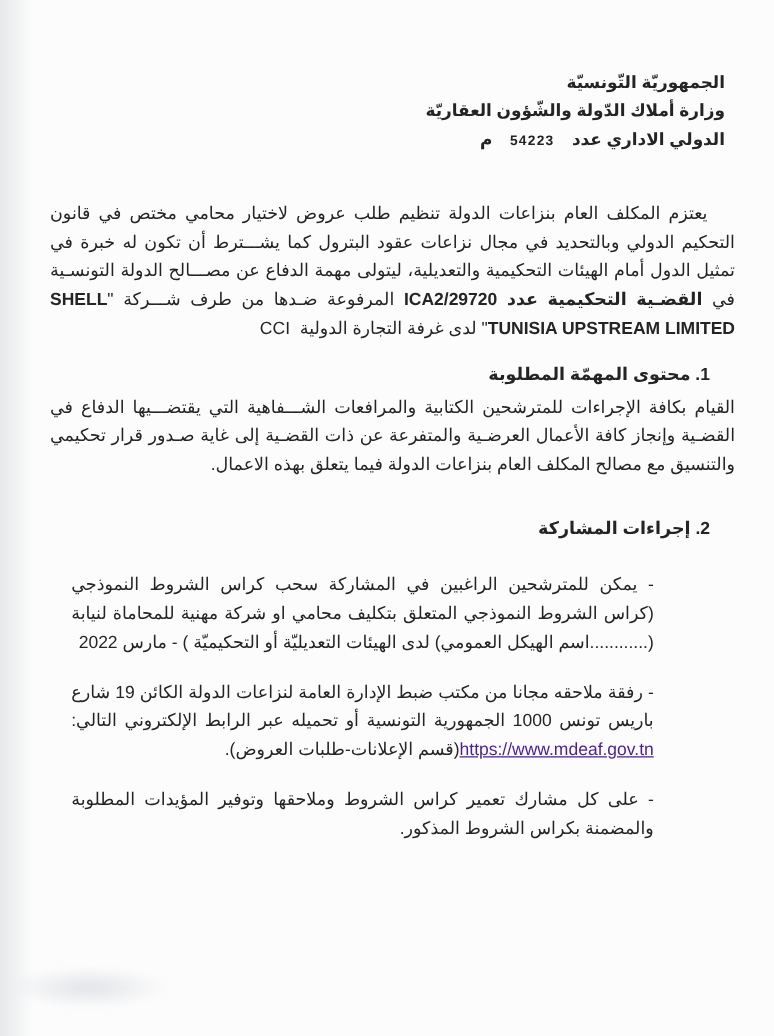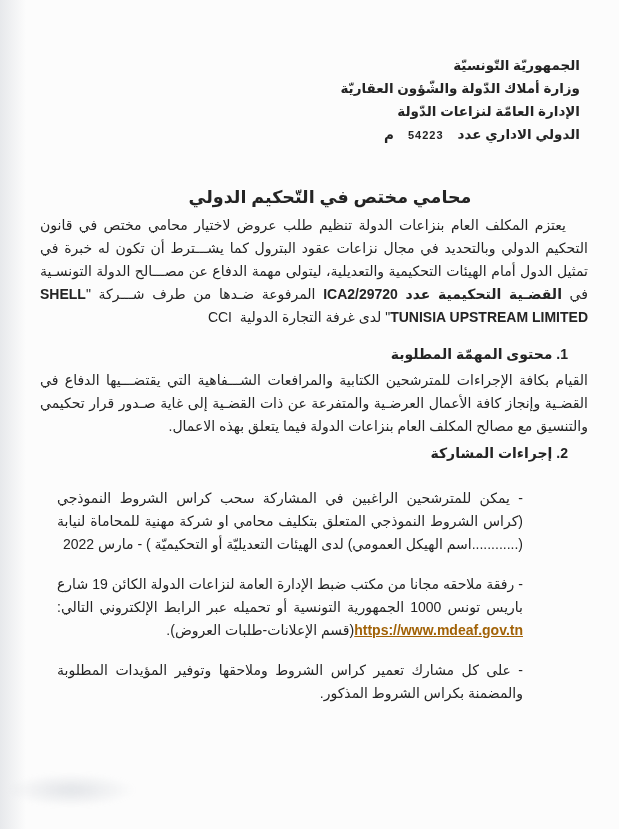--- a/index.html
+++ b/index.html
@@ -64,56 +64,54 @@
   }
   .intro { text-indent:22px; }
 
   .section-heading {
     font-size:14px;
     font-weight:bold;
     line-height:23px;
     text-align:right;
     margin:14px 20px 3px 0;
   }
-  .section-heading.second { margin-top:4px; margin-bottom:0; }
+  .section-heading.second { margin-top:28px; margin-bottom:0; }
 
   .bullets { margin:22px 48px 0 0; }
   .bullet {
     font-size:14px;
     line-height:23px;
     text-align:justify;
     margin:17px;
   }
   .link {
     text-decoration:underline;
-    color:#a16207;
-    font-weight:bold;
+    color:#4c1d95;
+    font-weight:normal;
   }
   b { font-weight:bold; }
 </style>
 </head>
 <body>
 
 <div class="page">
   <div class="edge-shade"></div>
   <div class="smudge"></div>
 
   <div class="content">
 
     <div class="doc-header">
       <div>الجمهوريّة التّونسيّة</div>
       <div>وزارة أملاك الدّولة والشّؤون العقاريّة</div>
-      <div>الإدارة العامّة لنزاعات الدّولة</div>
       <div class="file-line">
         <span>الدولي الاداري عدد</span><span class="file-number">54223</span><span class="file-suffix">م</span>
       </div>
     </div>
 
     <div class="doc-title">
-      <div>محامي مختص في التّحكيم الدولي</div>
     </div>
 
     <p class="para intro"><span>يعتزم المكلف العام بنزاعات الدولة تنظيم طلب عروض لاختيار محامي مختص في قانون التحكيم الدولي وبالتحديد في مجال نزاعات عقود البترول كما يشـــترط أن تكون له خبرة في تمثيل الدول أمام الهيئات التحكيمية والتعديلية، ليتولى مهمة الدفاع عن مصـــالح الدولة التونسـية في </span><b>القضـية التحكيمية عدد ICA2/29720</b><span> المرفوعة ضـدها من طرف شـــركة "</span><b>SHELL TUNISIA UPSTREAM LIMITED</b><span>" لدى غرفة التجارة الدولية &nbsp;CCI</span></p>
 
     <div class="section-heading">1. محتوى المهمّة المطلوبة</div>
 
     <p class="para">القيام بكافة الإجراءات للمترشحين الكتابية والمرافعات الشـــفاهية التي يقتضـــيها الدفاع في القضـية وإنجاز كافة الأعمال العرضـية والمتفرعة عن ذات القضـية إلى غاية صـدور قرار تحكيمي والتنسيق مع مصالح المكلف العام بنزاعات الدولة فيما يتعلق بهذه الاعمال.</p>
 
     <div class="section-heading second">2. إجراءات المشاركة</div>
 

